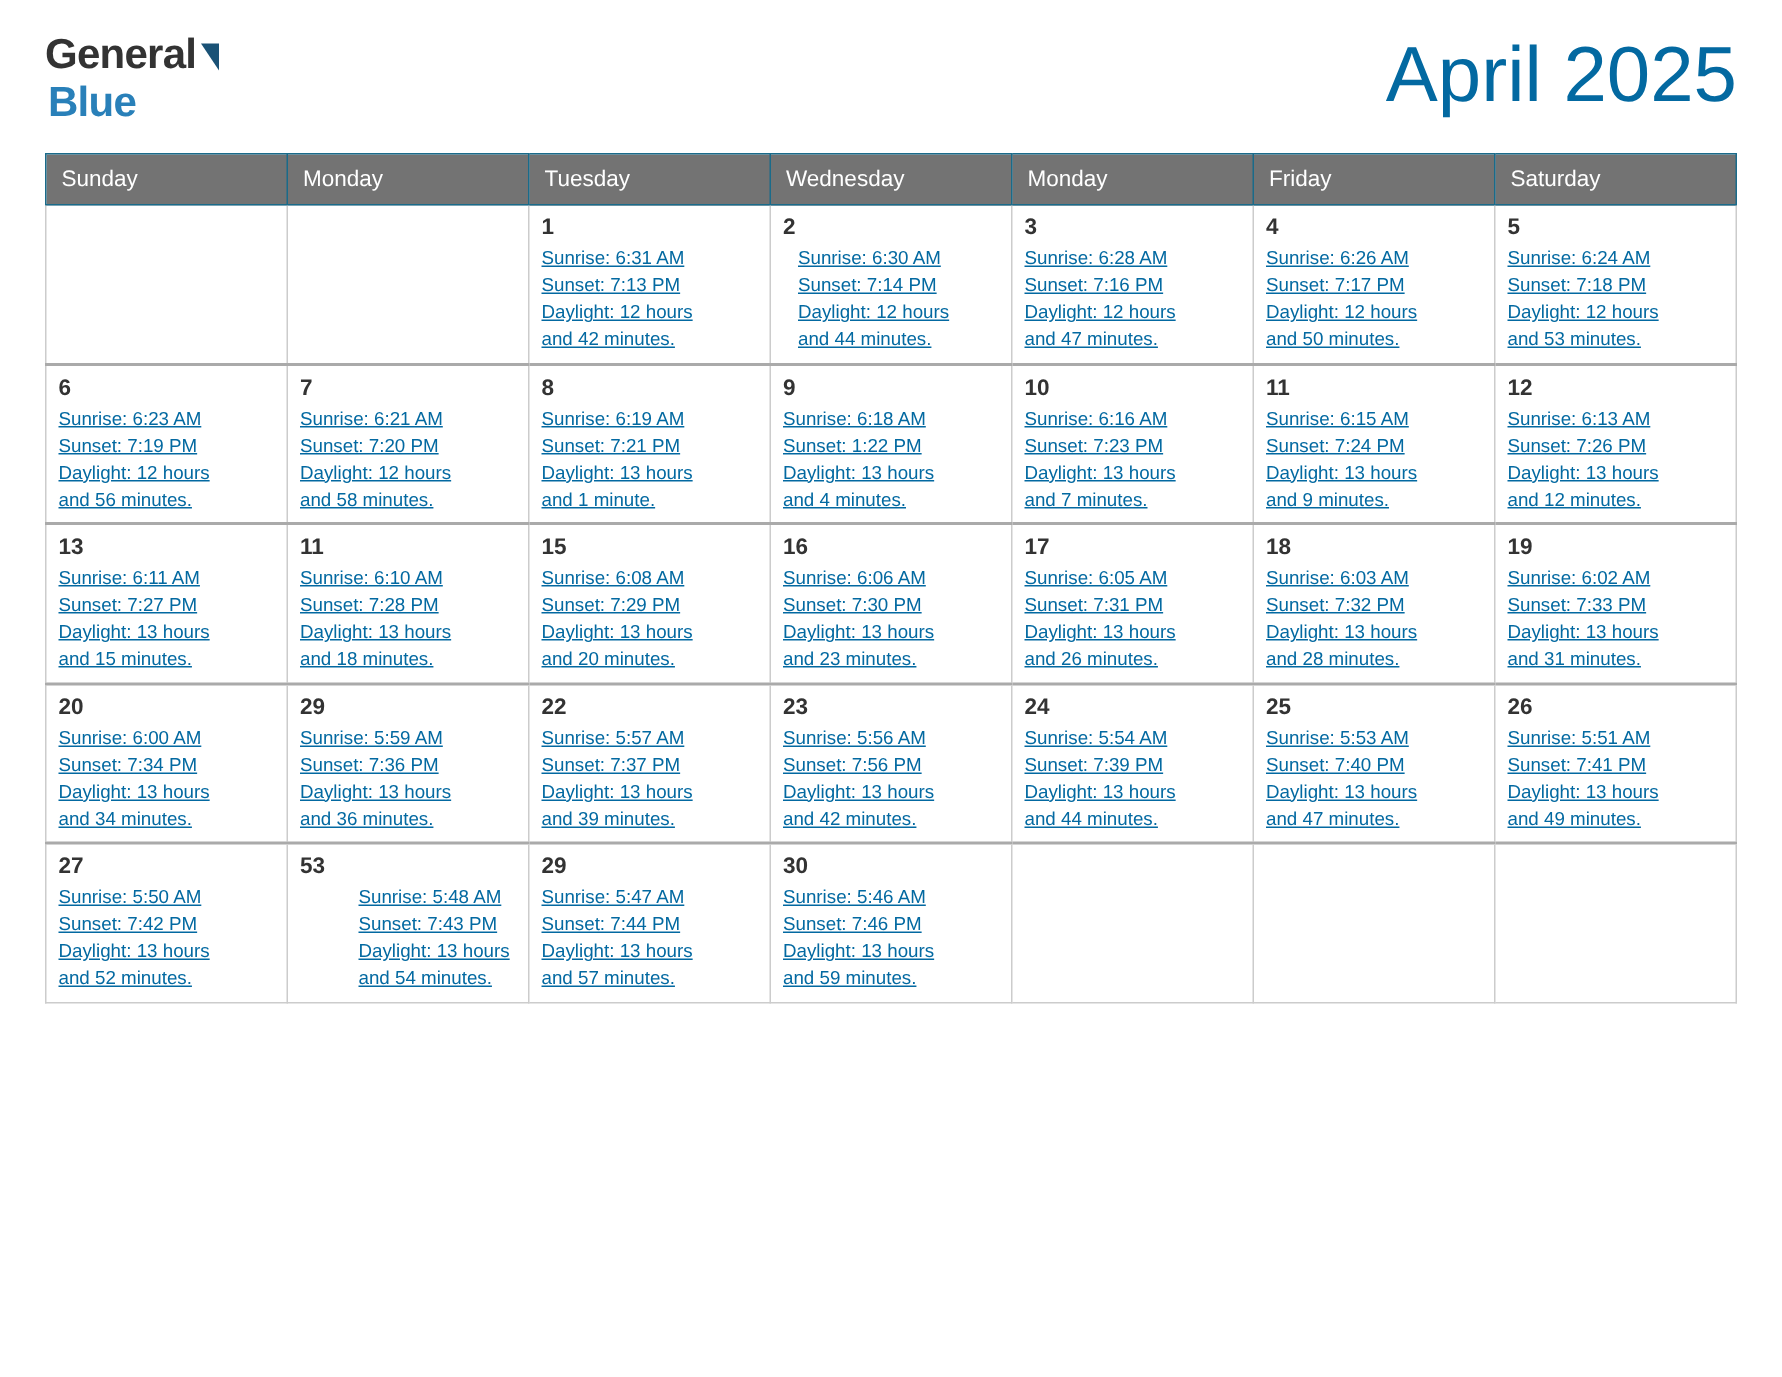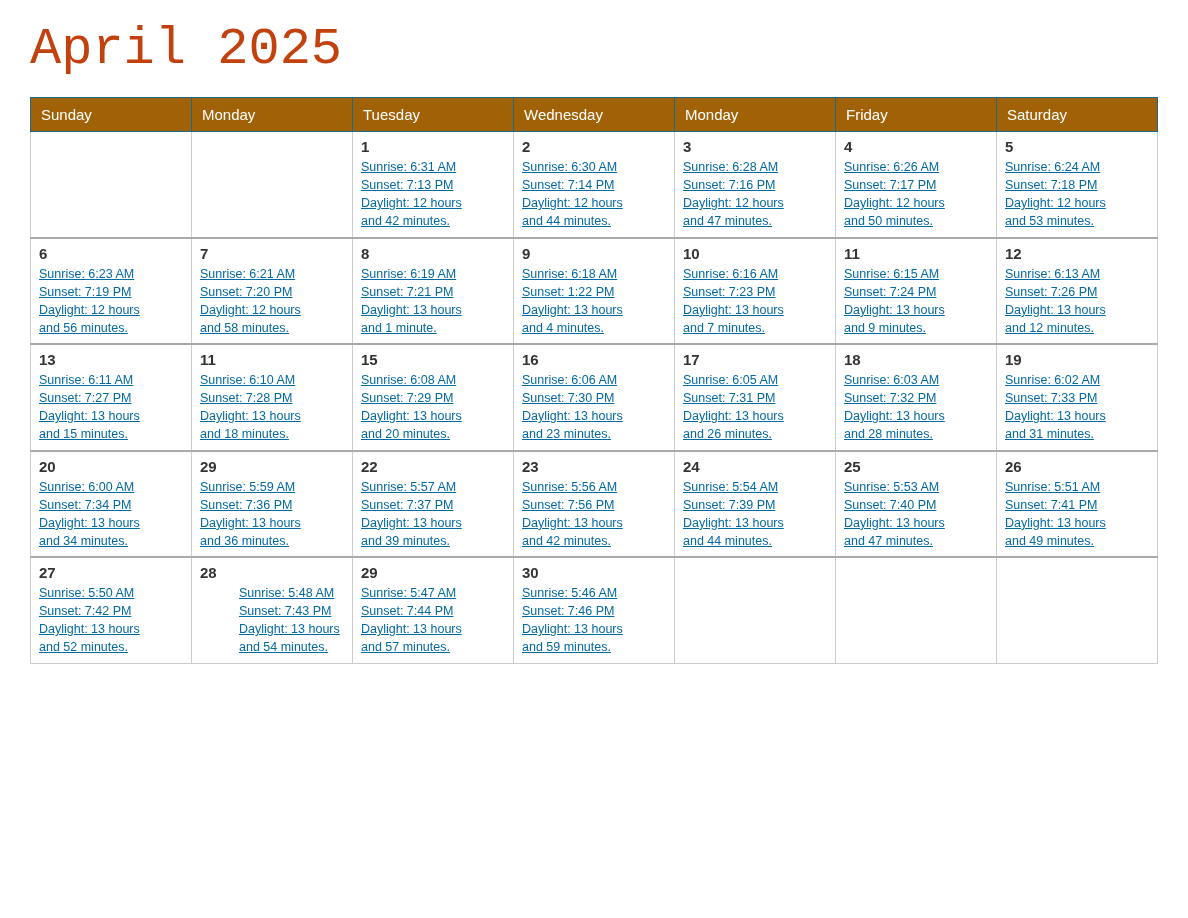--- a/index.html
+++ b/index.html
@@ -46,35 +46,34 @@
       color: #2980b9;
       letter-spacing: -0.5px;
       margin-left: 2px;
     }
     .title-area {
       text-align: right;
     }
     .title-month {
       font-size: 52px;
       font-weight: normal;
-      color: #c2410c;
-      font-family: Liberation Mono, monospace;
+      color: #0369a1;
     }
     .title-location {
       font-size: 20px;
       color: #555;
       margin-top: 2px;
     }
     .calendar {
       width: 100%;
       border-collapse: collapse;
       border: 1px solid #ccc;
     }
     .calendar th {
-      background-color: #a16207;
+      background-color: #737373;
       color: #fff;
       font-size: 15px;
       font-weight: normal;
       padding: 8px 10px;
       text-align: left;
       border: 1px solid #1a6b8a;
     }
     .calendar td {
       border: 1px solid #ccc;
       vertical-align: top;
@@ -101,20 +100,27 @@
       background: #fff;
     }
     .row-divider td {
       border-top: 2px solid #aaa;
     }
   </style>
 </head>
 <body>
 
 <div class="header">
+  <div class="logo">
+    <div class="logo-top">
+      <span class="logo-general">General</span>
+      <div class="logo-arrow"></div>
+    </div>
+    <span class="logo-blue">Blue</span>
+  </div>
   <div class="title-area">
     <div class="title-month">April 2025</div>
   </div>
 </div>
 
 <table class="calendar">
   <thead>
     <tr>
     <th>Sunday</th>
         <th>Monday</th>
@@ -131,21 +137,21 @@
         <td class="empty-cell"></td>
         <td>
           <span class="day-num">1</span>
           <div class="day-info" style="white-space: pre-line;">Sunrise: 6:31 AM
 Sunset: 7:13 PM
 Daylight: 12 hours
 and 42 minutes.</div>
         </td>
         <td>
           <span class="day-num">2</span>
-          <div class="day-info" style="white-space: pre-line;">Sunrise: 6:30 AM
+          <div class="day-info" style="white-space: pre-line; margin-left: 10px;">Sunrise: 6:30 AM
 Sunset: 7:14 PM
 Daylight: 12 hours
 and 44 minutes.</div>
         </td>
         <td>
           <span class="day-num">3</span>
           <div class="day-info" style="white-space: pre-line;">Sunrise: 6:28 AM
 Sunset: 7:16 PM
 Daylight: 12 hours
 and 47 minutes.</div>
@@ -320,21 +326,21 @@
       </tr>
       <tr class="row-divider">
         <td>
           <span class="day-num">27</span>
           <div class="day-info" style="white-space: pre-line;">Sunrise: 5:50 AM
 Sunset: 7:42 PM
 Daylight: 13 hours
 and 52 minutes.</div>
         </td>
         <td>
-          <span class="day-num">28</span>
+          <span class="day-num">53</span>
           <div class="day-info" style="white-space: pre-line; margin-left: 39px;">Sunrise: 5:48 AM
 Sunset: 7:43 PM
 Daylight: 13 hours
 and 54 minutes.</div>
         </td>
         <td>
           <span class="day-num">29</span>
           <div class="day-info" style="white-space: pre-line;">Sunrise: 5:47 AM
 Sunset: 7:44 PM
 Daylight: 13 hours

